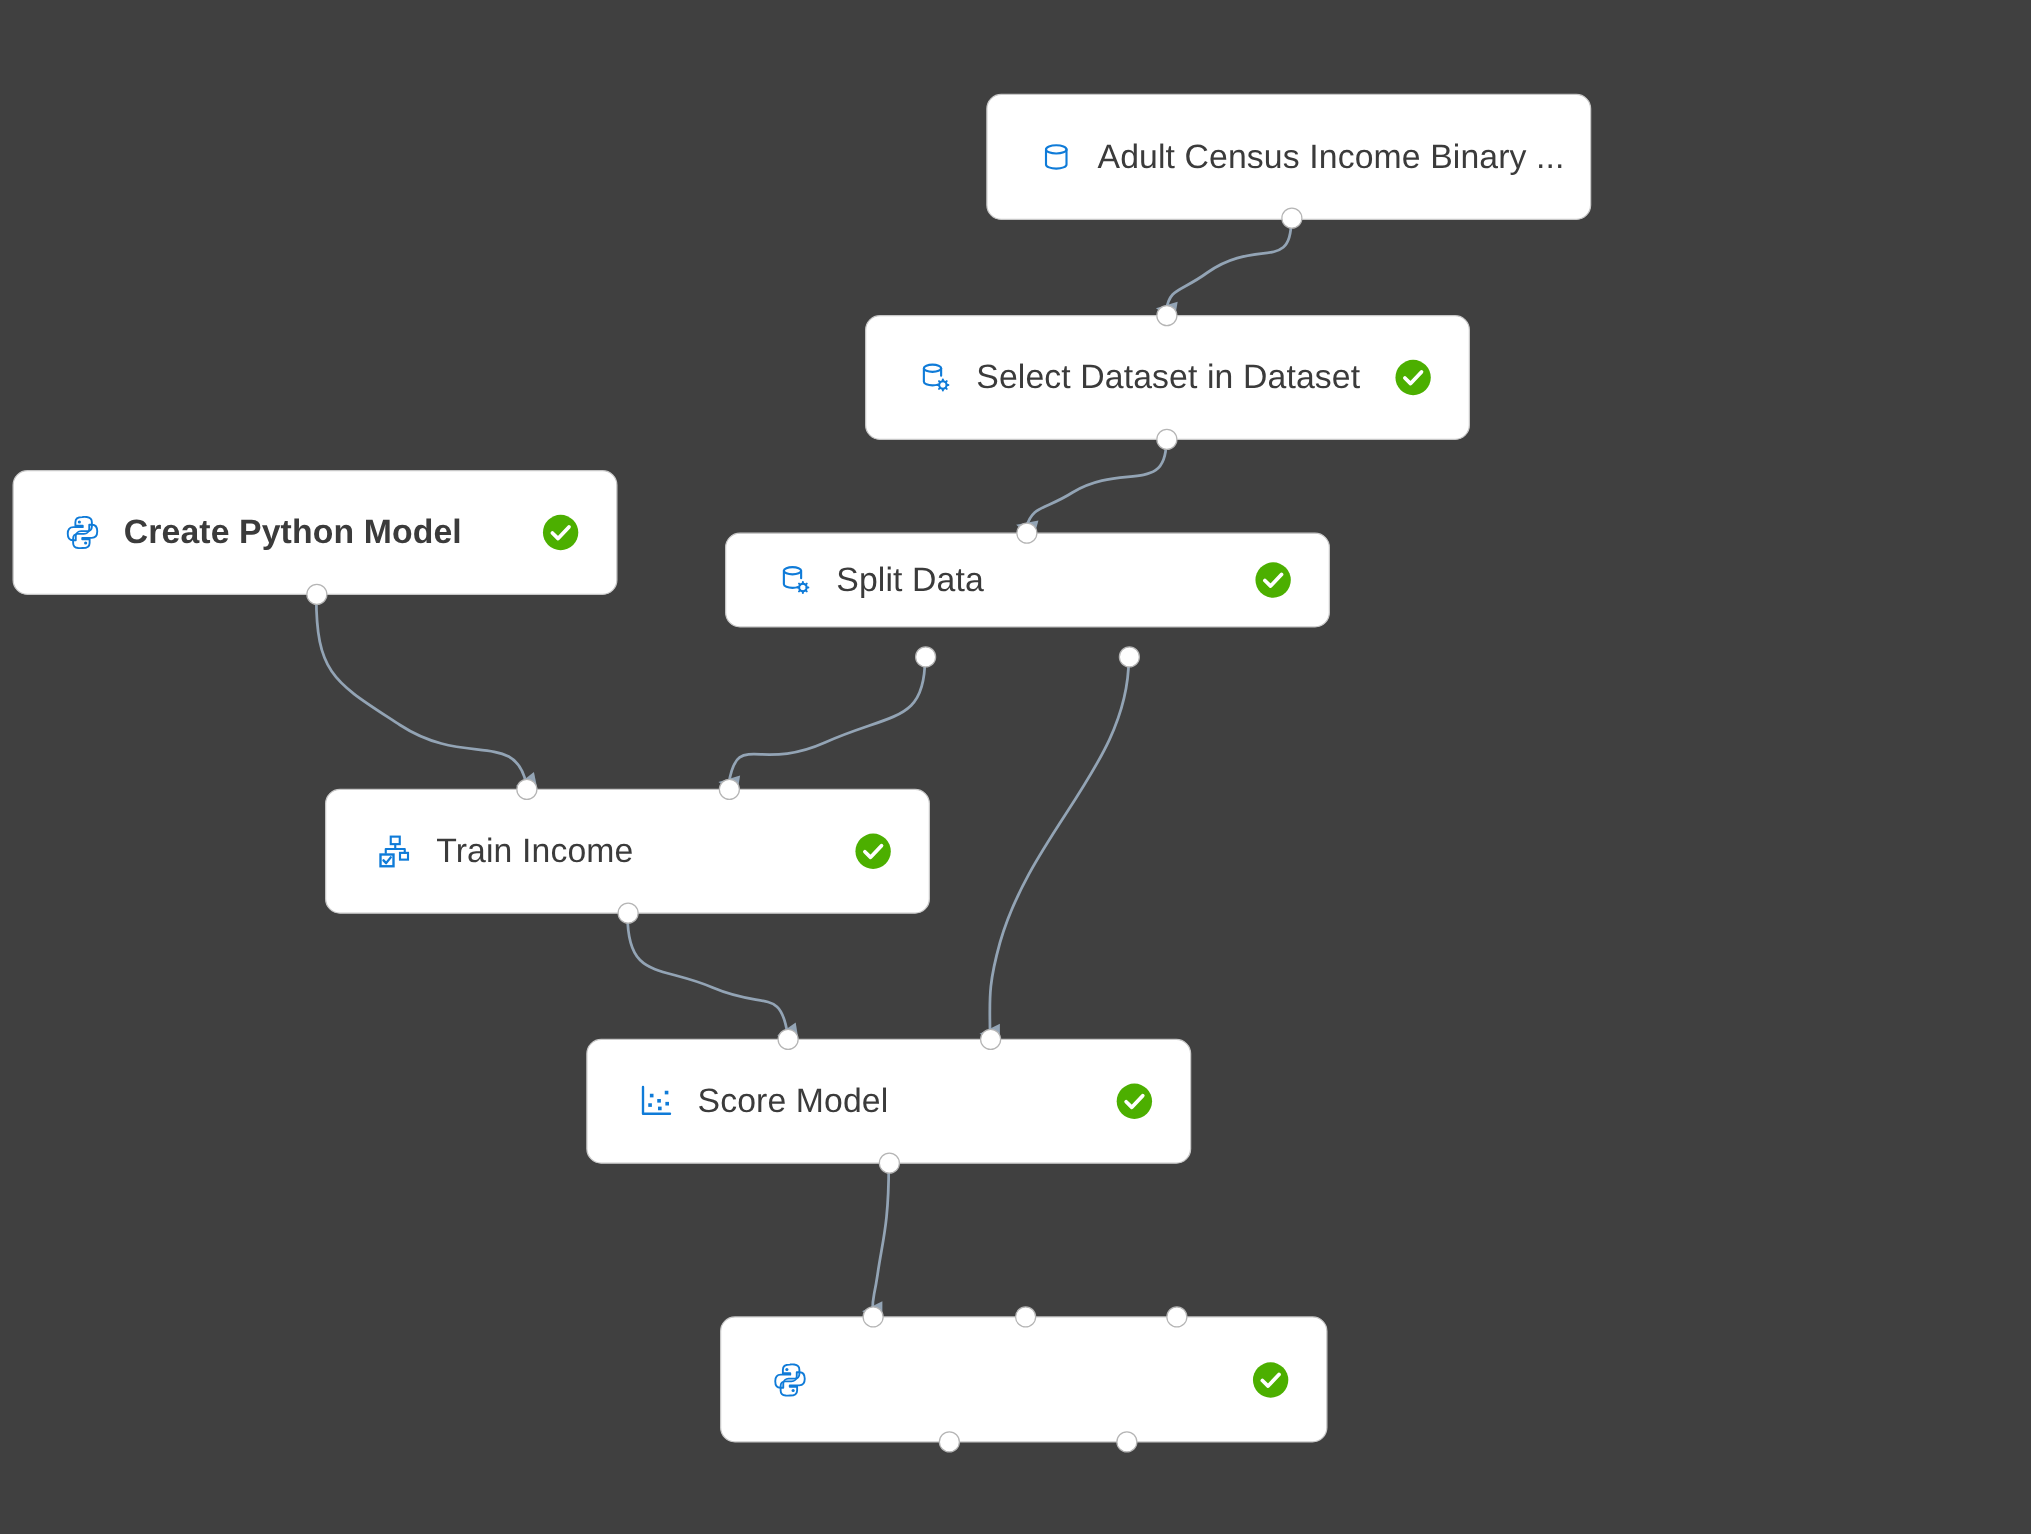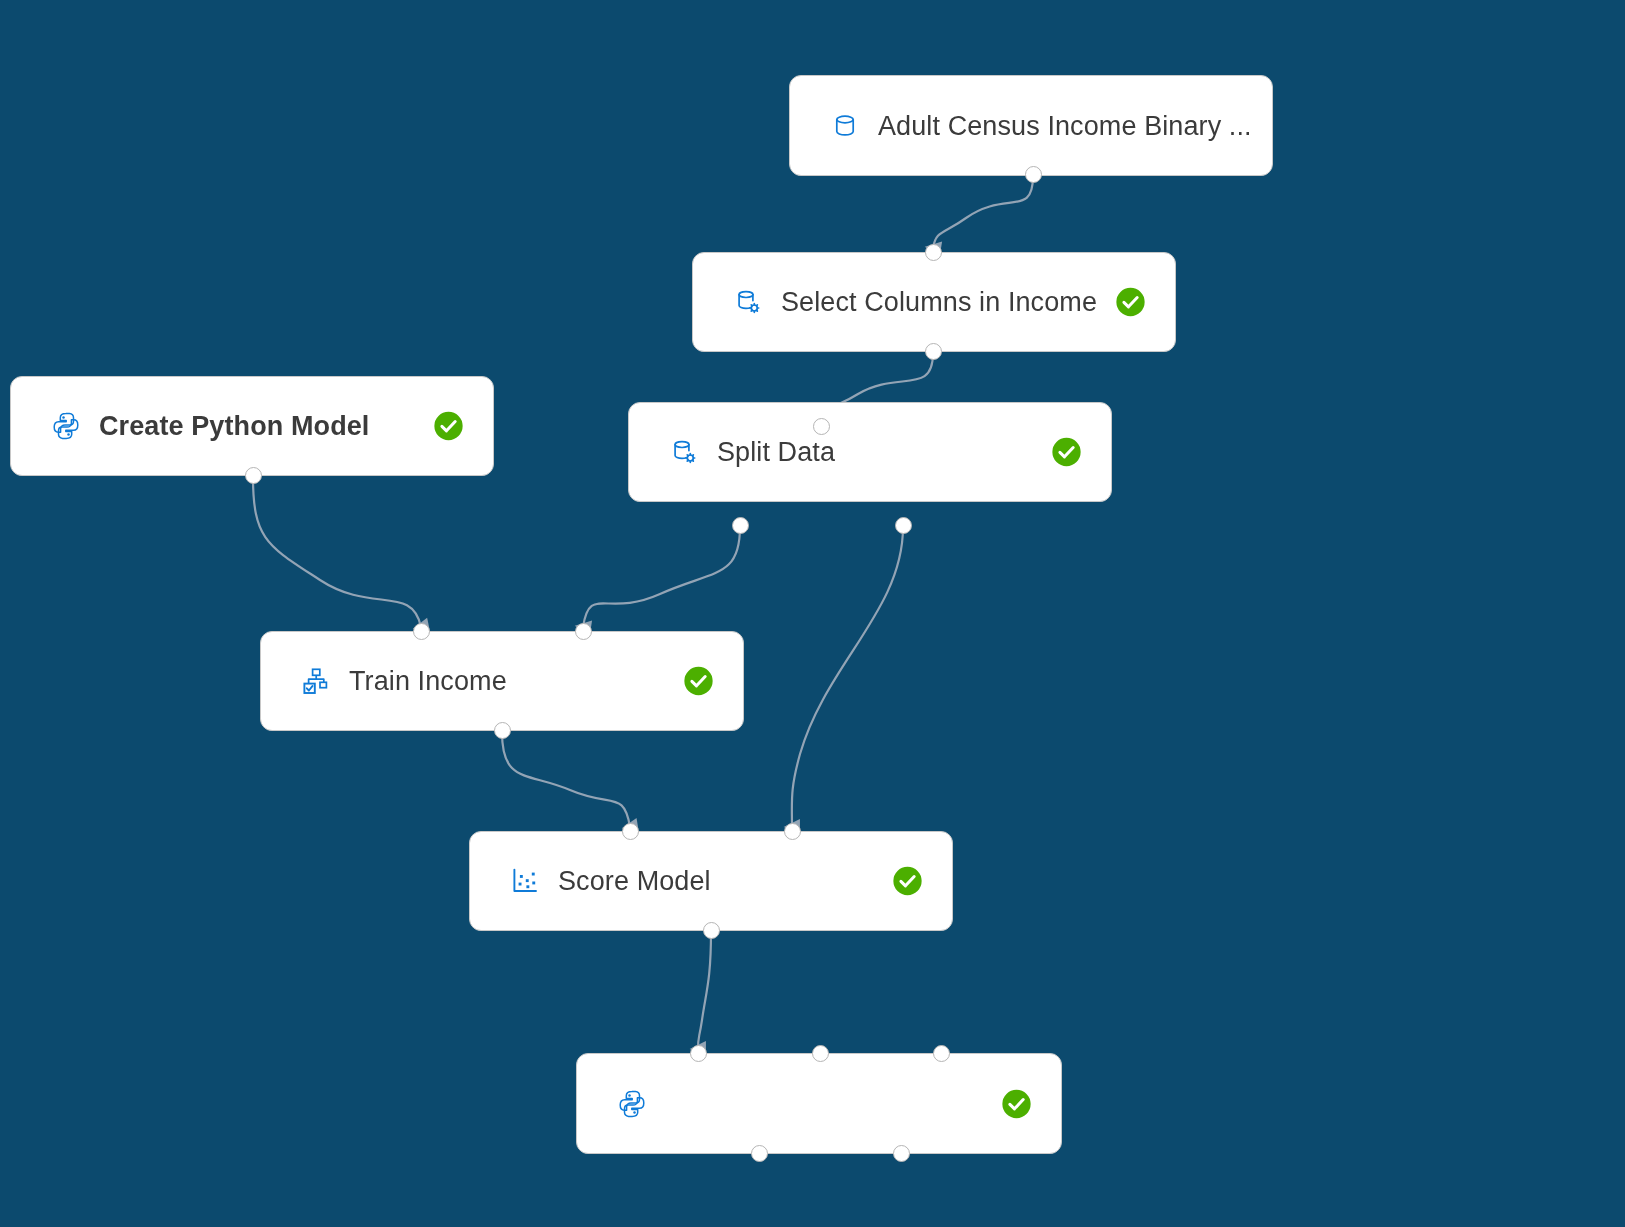--- a/index.html
+++ b/index.html
@@ -10,21 +10,21 @@
   body {
     width: 1625px;
     height: 1227px;
     font-family: "Liberation Sans", sans-serif;
     overflow: hidden;
   }
   #canvas {
     position: relative;
     width: 1625px;
     height: 1227px;
-    background: #0c4a6e;
+    background: #404040;
   }
   #edge-layer {
     position: absolute;
     left: 0; top: 0;
     width: 1625px;
     height: 1227px;
     pointer-events: none;
     z-index: 1;
   }
   .node {
@@ -121,42 +121,42 @@
               <path d="M22.3 25.0 V26.4"></path>
               <path d="M17.9 22.0 H19.3"></path>
               <path d="M25.3 22.0 H26.7"></path>
               <path d="M19.2 18.9 L20.2 19.9"></path>
               <path d="M24.4 24.1 L25.4 25.1"></path>
               <path d="M25.4 18.9 L24.4 19.9"></path>
               <path d="M20.2 24.1 L19.2 25.1"></path>
             </g>
           </svg>
         </span>
-        <span class="node-label">Select Columns in Income</span>
+        <span class="node-label">Select Dataset in Dataset</span>
         <span class="node-status" style="left: 422px;"><svg width="31" height="31" viewBox="0 0 32 32" xmlns="http://www.w3.org/2000/svg">
             <circle cx="16" cy="16" r="14.6" fill="#4caf00"></circle>
             <path d="M9.2 16.4 L13.9 21.0 L22.9 11.4" stroke="#ffffff" stroke-width="3.1" fill="none" stroke-linecap="round" stroke-linejoin="round"></path>
           </svg></span>
       </div>
       <div class="node" style="left: 10px; top: 376px; width: 484px; height: 100px; font-weight: bold;">
         <span class="node-icon">
           <svg width="32" height="32" viewBox="0 0 32 32" fill="none" xmlns="http://www.w3.org/2000/svg">
             <path d="M15.9 3.6 C12.0 3.6 10.3 5.2 10.3 7.7 V10.6 H16.2 V11.7 H8.6 C6.1 11.7 4.2 13.3 4.2 17.0 C4.2 20.4 5.9 22.2 8.4 22.2 H10.6 V19.0 C10.6 16.6 12.5 14.9 14.9 14.9 H20.0 C22.1 14.9 23.5 13.3 23.5 11.2 V7.7 C23.5 5.4 21.8 3.9 19.4 3.6 C18.2 3.5 17.0 3.5 15.9 3.6 Z" stroke="#0f7bd8" stroke-width="1.5" stroke-linejoin="round"></path>
             <circle cx="13.5" cy="7.6" r="1.25" fill="#0f7bd8"></circle>
             <path d="M16.1 28.4 C20.0 28.4 21.7 26.8 21.7 24.3 V21.4 H15.8 V20.3 H23.4 C25.9 20.3 27.8 18.7 27.8 15.0 C27.8 11.6 26.1 9.8 23.6 9.8 H21.4 V13.0 C21.4 15.4 19.5 17.1 17.1 17.1 H12.0 C9.9 17.1 8.5 18.7 8.5 20.8 V24.3 C8.5 26.6 10.2 28.1 12.6 28.4 C13.8 28.5 15.0 28.5 16.1 28.4 Z" stroke="#0f7bd8" stroke-width="1.5" stroke-linejoin="round"></path>
             <circle cx="18.5" cy="24.4" r="1.25" fill="#0f7bd8"></circle>
           </svg>
         </span>
         <span class="node-label">Create Python Model</span>
         <span class="node-status" style="left: 422px;"><svg width="31" height="31" viewBox="0 0 32 32" xmlns="http://www.w3.org/2000/svg">
             <circle cx="16" cy="16" r="14.6" fill="#4caf00"></circle>
             <path d="M9.2 16.4 L13.9 21.0 L22.9 11.4" stroke="#ffffff" stroke-width="3.1" fill="none" stroke-linecap="round" stroke-linejoin="round"></path>
           </svg></span>
       </div>
-      <div class="node" style="left: 580px; top: 402px; width: 484px; height: 100px; margin-left: 48px;">
+      <div class="node" style="left: 580px; top: 426px; width: 484px; height: 76px;">
         <span class="node-icon">
           <svg width="32" height="32" viewBox="0 0 32 32" fill="none" xmlns="http://www.w3.org/2000/svg">
             <ellipse cx="14" cy="8.6" rx="6.9" ry="2.9" stroke="#0f7bd8" stroke-width="1.7"></ellipse>
             <path d="M7.1 8.6 V19.4 C7.1 21.0 10.2 22.3 14 22.3 C15.6 22.3 17.1 22.1 18.2 21.7" stroke="#0f7bd8" stroke-width="1.7" stroke-linecap="round"></path>
             <path d="M20.9 8.6 V14.6" stroke="#0f7bd8" stroke-width="1.7" stroke-linecap="round"></path>
             <circle cx="22.3" cy="22.0" r="3.0" stroke="#0f7bd8" stroke-width="1.7"></circle>
             <g stroke="#0f7bd8" stroke-width="1.6" stroke-linecap="round">
               <path d="M22.3 17.6 V19.0"></path>
               <path d="M22.3 25.0 V26.4"></path>
               <path d="M17.9 22.0 H19.3"></path>

